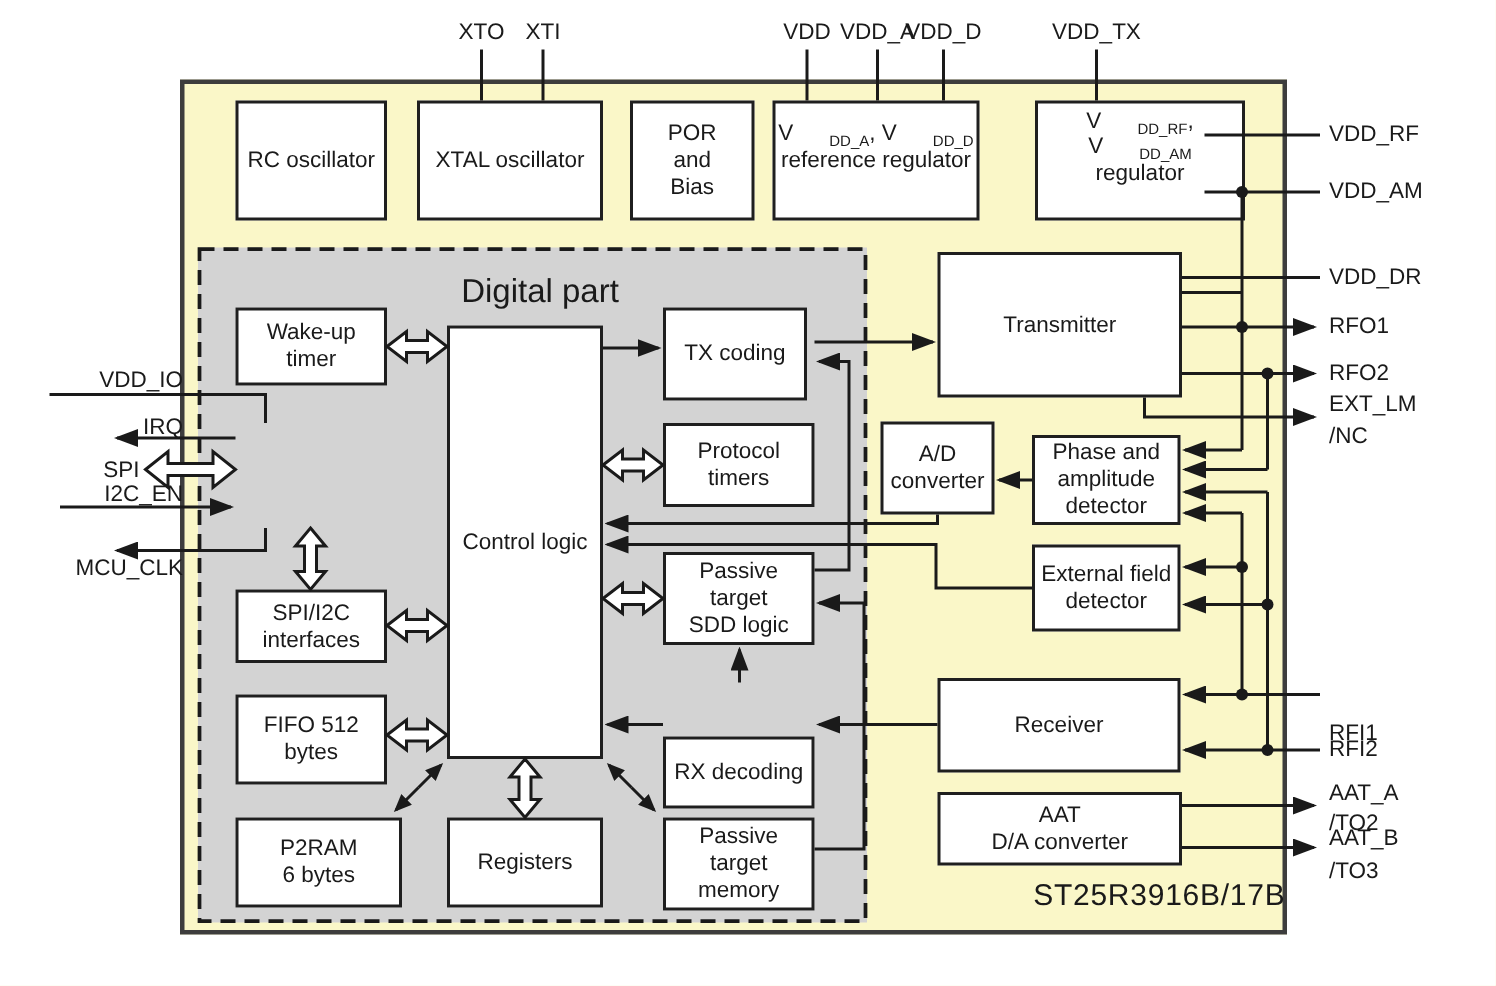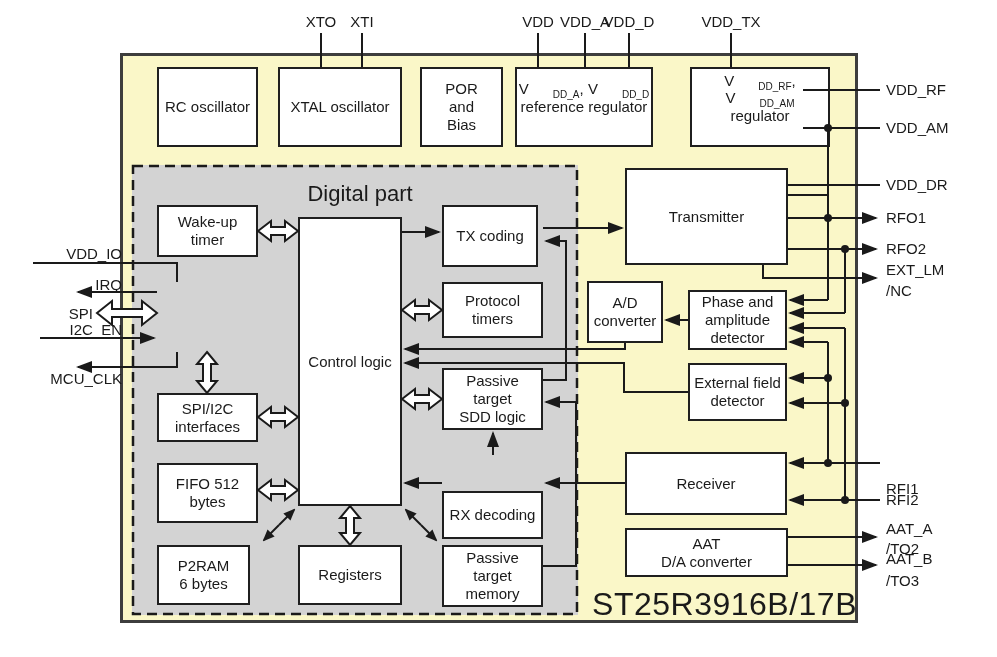--- a/index.html
+++ b/index.html
@@ -13,36 +13,36 @@
        display:flex;align-items:center;justify-content:center;text-align:center;
        font-size:15px;line-height:1.18;}
   .box span,.box div{white-space:pre-line;}
   sub{font-size:10px;line-height:0;padding-left:24px;}
   .pin{position:absolute;font-size:15px;line-height:15px;white-space:nowrap;}
   .pin-t{transform:translateX(-50%);top:14px;}
   .pin-l{width:90px;text-align:right;left:32px;}
   .pin-r{left:886px;}
   .dp-title{position:absolute;left:300px;top:181px;width:120px;text-align:center;
             font-size:22px;}
-  .part-no{position:absolute;right:140px;top:586px;font-size:32px;letter-spacing:0.5px;}
+  .part-no{position:absolute;right:140px;top:586px;font-size:20px;letter-spacing:0.5px;}
   svg.wires{position:absolute;left:0;top:0;pointer-events:none;}
   svg.wires line, svg.wires polyline{stroke:#1a1a1a;stroke-width:2;fill:none;}
   svg.wires .hollow{fill:#fff;stroke:#1a1a1a;stroke-width:2;stroke-linejoin:miter;}
   svg.wires circle{fill:#1a1a1a;}
   
   #b-rc{left:157px;top:67px;width:101px;height:80px;}
   #b-xtal{left:278px;top:67px;width:124px;height:80px;}
   #b-por{left:420px;top:67px;width:83px;height:80px;}
   #b-refreg{left:515px;top:67px;width:138px;height:80px;}
   #b-rfreg{left:690px;top:67px;width:140px;height:80px;}
   #b-wakeup{left:157px;top:205px;width:101px;height:52px;}
   #b-level{left:157px;top:282px;width:101px;height:70px;}
   #b-spii2c{left:157px;top:393px;width:101px;height:49px;}
   #b-fifo{left:157px;top:463px;width:101px;height:60px;}
-  #b-p2ram{left:157px;top:545px;width:93px;height:60px;}
+  #b-p2ram{left:157px;top:545px;width:111px;height:60px;}
   #b-ctl{left:298px;top:217px;width:104px;height:289px;}
   #b-reg{left:298px;top:545px;width:104px;height:60px;}
   #b-txc{left:442px;top:205px;width:96px;height:62px;}
   #b-prot{left:442px;top:282px;width:101px;height:56px;}
   #b-sdd{left:442px;top:368px;width:101px;height:62px;}
   #b-rxd{left:442px;top:455px;width:101px;height:48px;margin-top:36px;}
   #b-mem{left:442px;top:545px;width:101px;height:62px;}
   #b-xmit{left:625px;top:168px;width:163px;height:97px;}
   #b-adc{left:587px;top:281px;width:76px;height:62px;}
   #b-phase{left:688px;top:290px;width:99px;height:60px;}

